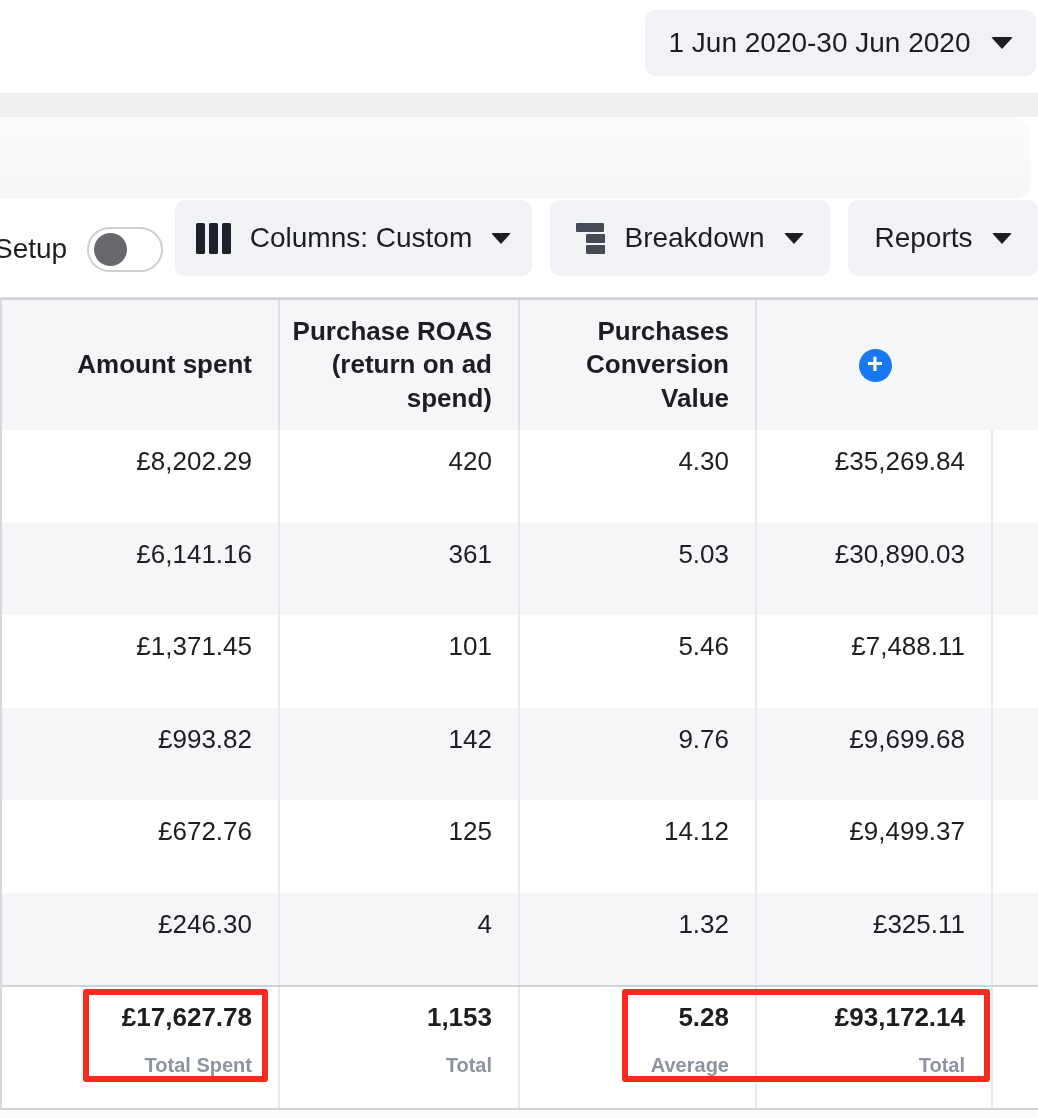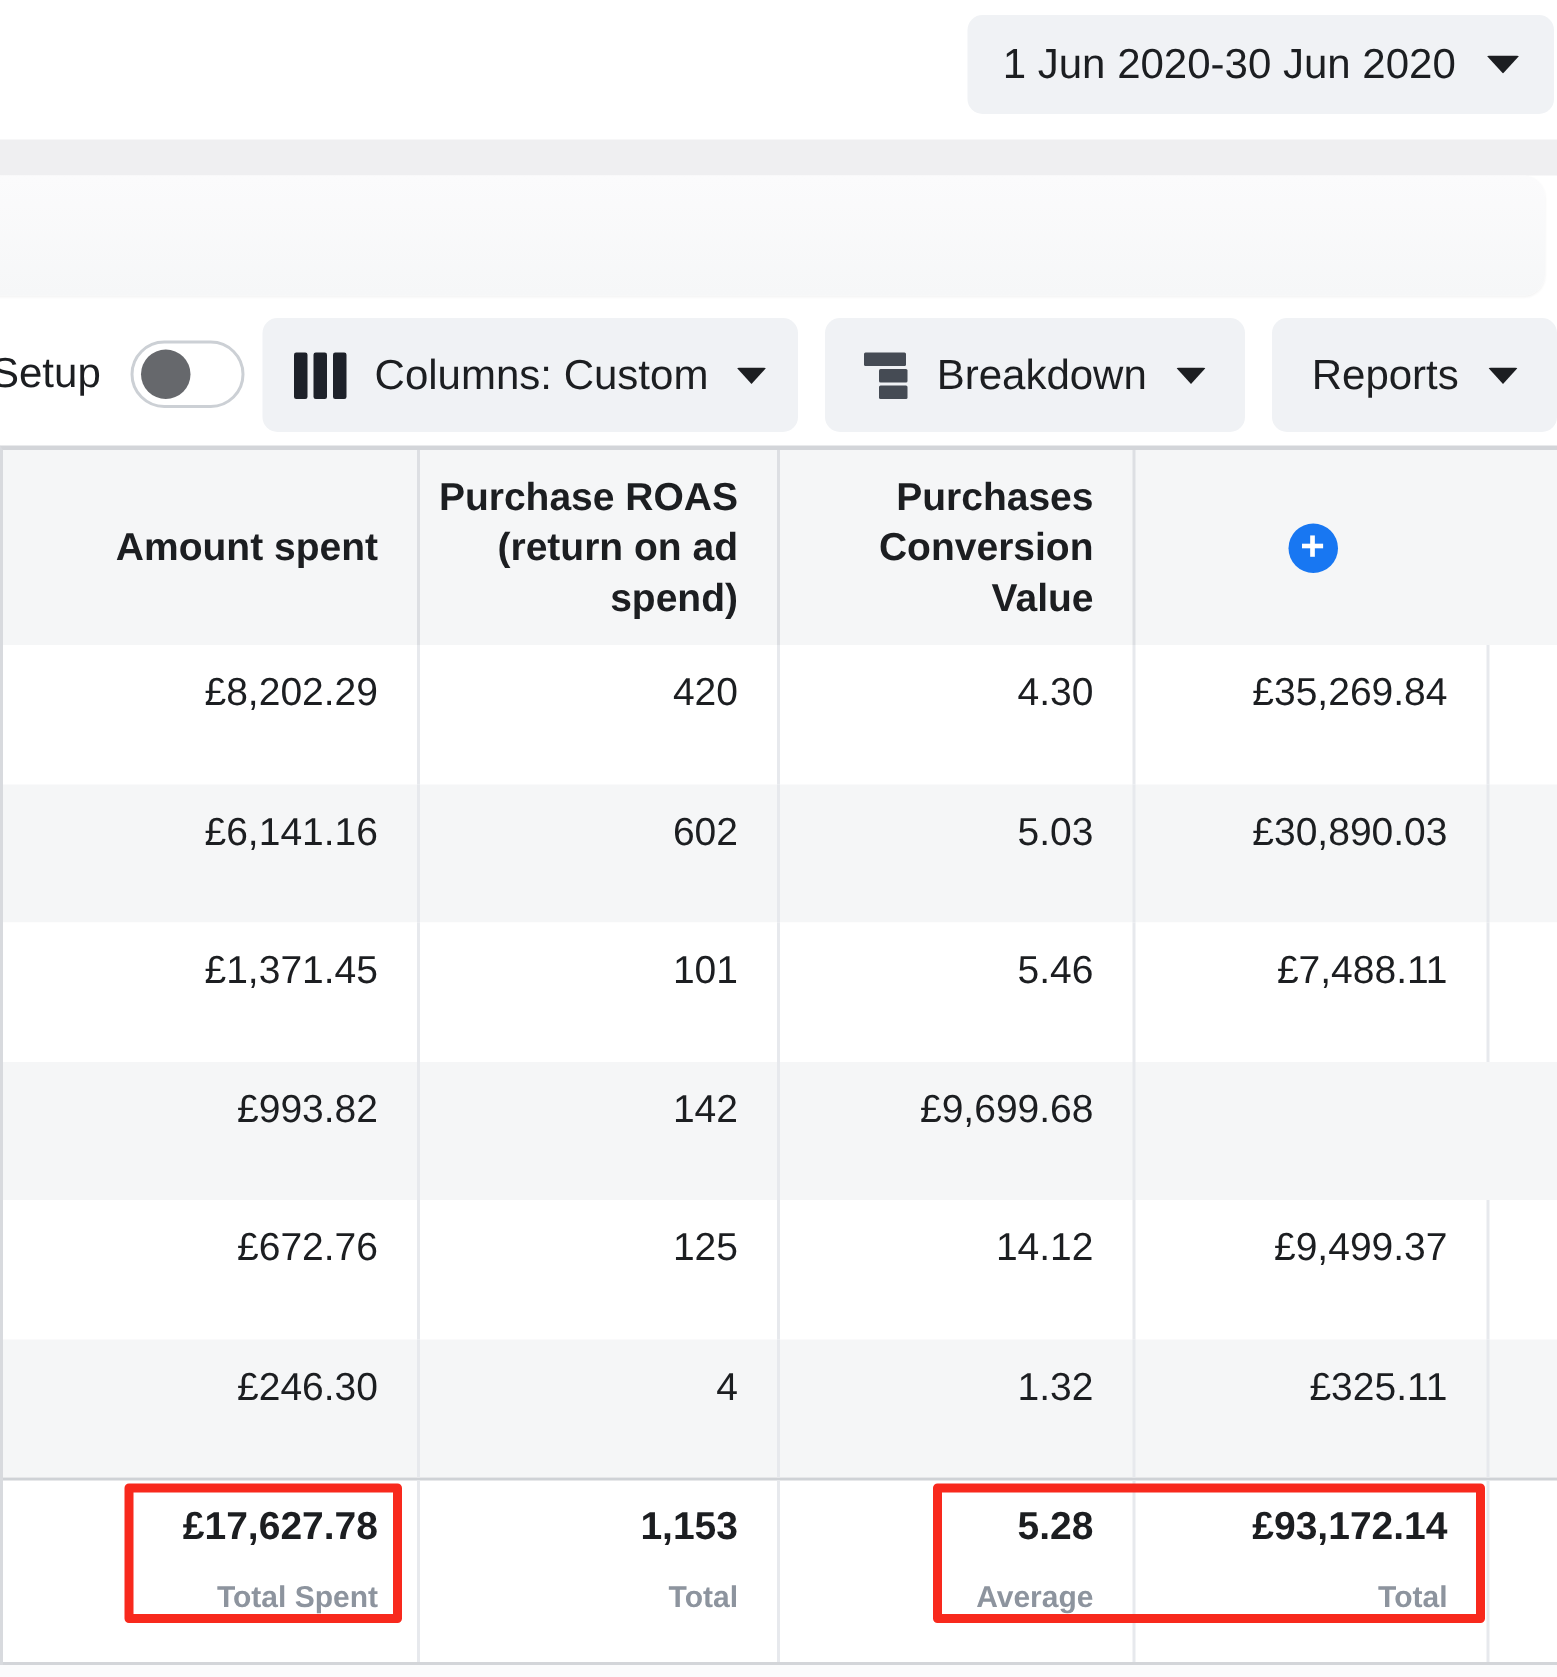--- a/index.html
+++ b/index.html
@@ -22,21 +22,21 @@
     position:absolute;left:-16px;top:117px;width:1046px;height:80px;
     background:linear-gradient(#fbfbfc,#f6f7f8);border-radius:14px;
     box-shadow:0 1px 2px rgba(0,0,0,0.06);
   }
   
   .setup-wrap{position:absolute;left:-6px;top:226px;height:46px;display:flex;align-items:center;gap:20px;}
   .setup-label{font-size:28px;color:#1c1e21;}
   .toggle{position:relative;width:76px;height:45px;background:#fff;border:2px solid #ccd0d5;
     border-radius:23px;cursor:pointer;}
   .knob{position:absolute;left:5px;top:4px;width:33px;height:33px;border-radius:50%;background:#66686c;}
-  .tool-btn{position:absolute;top:212px;height:76px;background:#f0f2f5;border-radius:10px;
+  .tool-btn{position:absolute;top:200px;height:76px;background:#f0f2f5;border-radius:10px;
     display:flex;align-items:center;justify-content:center;gap:19px;font-size:28px;color:#1c1e21;cursor:pointer;}
   .btn-columns{left:175px;width:357px;}
   .btn-breakdown{left:550px;width:280px;}
   .btn-reports{left:848px;width:190px;}
   .col-icon{display:flex;gap:4px;}
   .col-icon span{width:9px;height:31px;background:#1d2129;border-radius:1.5px;}
   .bd-icon{position:relative;width:29px;height:32px;}
   .bd-icon i{position:absolute;background:#454b54;border-radius:1px;}
   .bd-icon .b1{left:0;top:1px;width:28px;height:9px;}
   .bd-icon .b2{left:10px;top:12px;width:19px;height:9px;}
@@ -127,35 +127,36 @@
     <div>
         <div class="grid tr">
           <div class="td">£8,202.29</div>
           <div class="td">420</div>
           <div class="td">4.30</div>
           <div class="td">£35,269.84</div>
           <div class="td spacer"></div>
         </div>
         <div class="grid tr alt">
           <div class="td">£6,141.16</div>
-          <div class="td">602</div>
+          <div class="td">361</div>
           <div class="td">5.03</div>
           <div class="td">£30,890.03</div>
           <div class="td spacer"></div>
         </div>
         <div class="grid tr">
           <div class="td">£1,371.45</div>
           <div class="td">101</div>
           <div class="td">5.46</div>
           <div class="td">£7,488.11</div>
           <div class="td spacer"></div>
         </div>
         <div class="grid tr alt">
           <div class="td">£993.82</div>
           <div class="td">142</div>
+          <div class="td">9.76</div>
           <div class="td">£9,699.68</div>
           <div class="td spacer"></div>
         </div>
         <div class="grid tr">
           <div class="td">£672.76</div>
           <div class="td">125</div>
           <div class="td">14.12</div>
           <div class="td">£9,499.37</div>
           <div class="td spacer"></div>
         </div>

